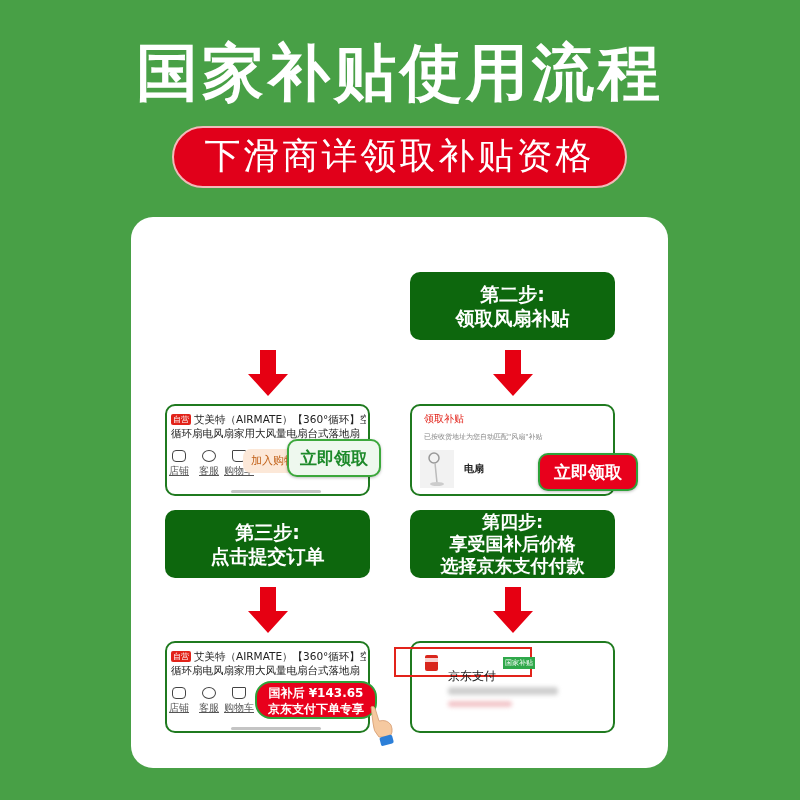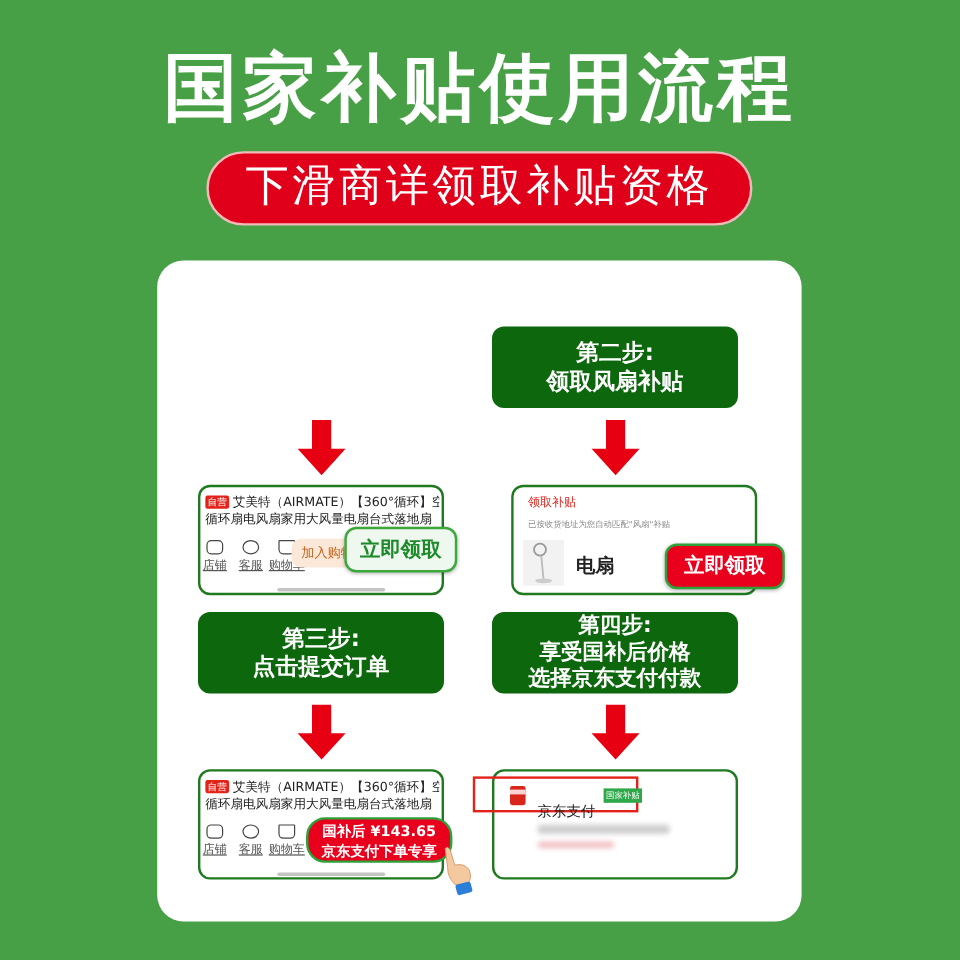--- a/index.html
+++ b/index.html
@@ -60,21 +60,21 @@
     position: absolute; background: #e8001c; border: 2px solid #2ea23a; border-radius: 10px;
     color: #fff; font-weight: bold; font-size: 17px; text-align: center;
     box-shadow: 0 1px 3px rgba(0,0,0,0.25);
   }
   .home-bar { position: absolute; height: 3px; background: #c4c4c4; border-radius: 2px; }
   .sub-title { position: absolute; left: 12px; top: 6px; color: #e2231a; font-size: 10px; }
   .sub-desc { position: absolute; left: 12px; top: 26px; color: #888; font-size: 7px; }
   .fan-img {
     position: absolute; left: 8px; top: 44px; width: 34px; height: 38px; background: #f2f2f2;
   }
-  .fan-name { position: absolute; left: 52px; top: 56px; font-size: 16px; font-weight: bold; color: #222; }
+  .fan-name { position: absolute; left: 52px; top: 56px; font-size: 10px; font-weight: bold; color: #222; }
   .price-badge {
     position: absolute; background: #e8001c; border: 2px solid #2ea23a; border-radius: 16px;
     color: #fff; font-weight: bold; font-size: 12px; line-height: 16px; text-align: center; padding-top: 2px;
   }
   .pay-highlight {
     position: absolute; border: 2px solid #e2231a; background: transparent;
   }
   .pay-icon {
     position: absolute; width: 13px; height: 16px; background: #d9261c; border-radius: 2px;
   }
@@ -121,21 +121,21 @@
       <div class="icon-item">
         <div class="ic" style="border-radius:1px 1px 4px 4px;"></div>
         <div class="lbl">购物车</div>
       </div>
     </div>
     <div class="cart-btn">加入购物车</div>
     <div class="home-bar" style="left:64px;top:84px;width:90px;"></div>
     <div class="grab-green" style="left:120px;top:33px;width:94px;height:38px;line-height:34px;">立即领取</div>
   </div>
 
-  <div class="shot" style="left:279px;top:187px;width:205px;height:92px;margin-left:16px;">
+  <div class="shot" style="left:279px;top:187px;width:205px;height:92px;">
     <div class="sub-title">领取补贴</div>
     <div class="sub-desc">已按收货地址为您自动匹配"风扇"补贴</div>
     <div class="fan-img">
       <svg width="34" height="38" viewBox="0 0 34 38">
           <circle cx="14" cy="8" r="5" fill="none" stroke="#999" stroke-width="1.5"></circle>
           <line x1="15" y1="13" x2="17" y2="33" stroke="#bbb" stroke-width="1.5"></line>
           <ellipse cx="17" cy="34" rx="7" ry="2" fill="#ccc"></ellipse>
         </svg>
     </div>
     <div class="fan-name">电扇</div>

